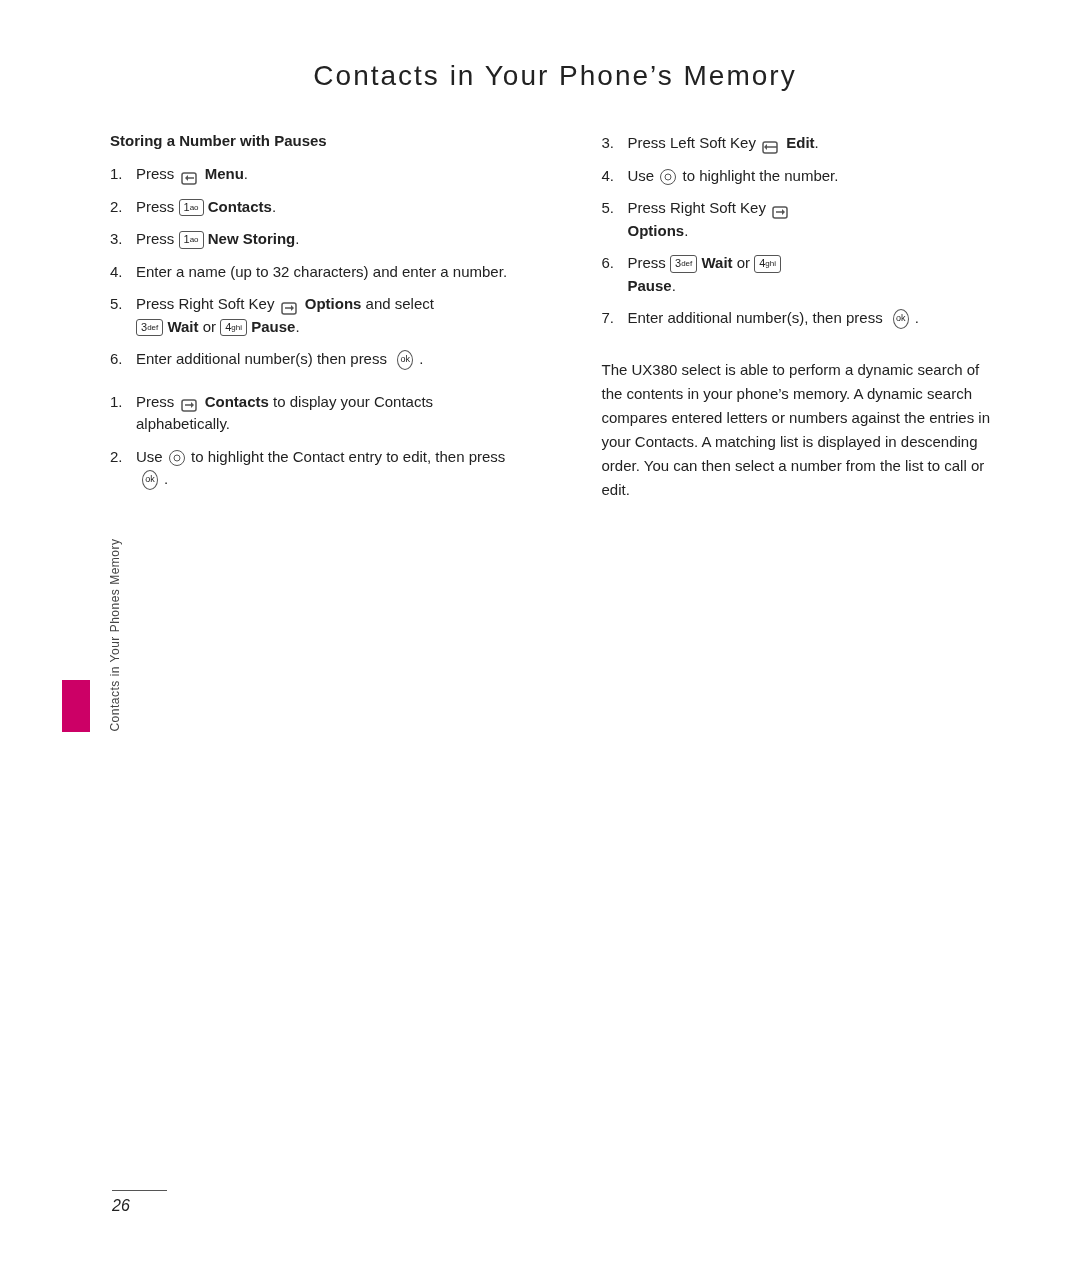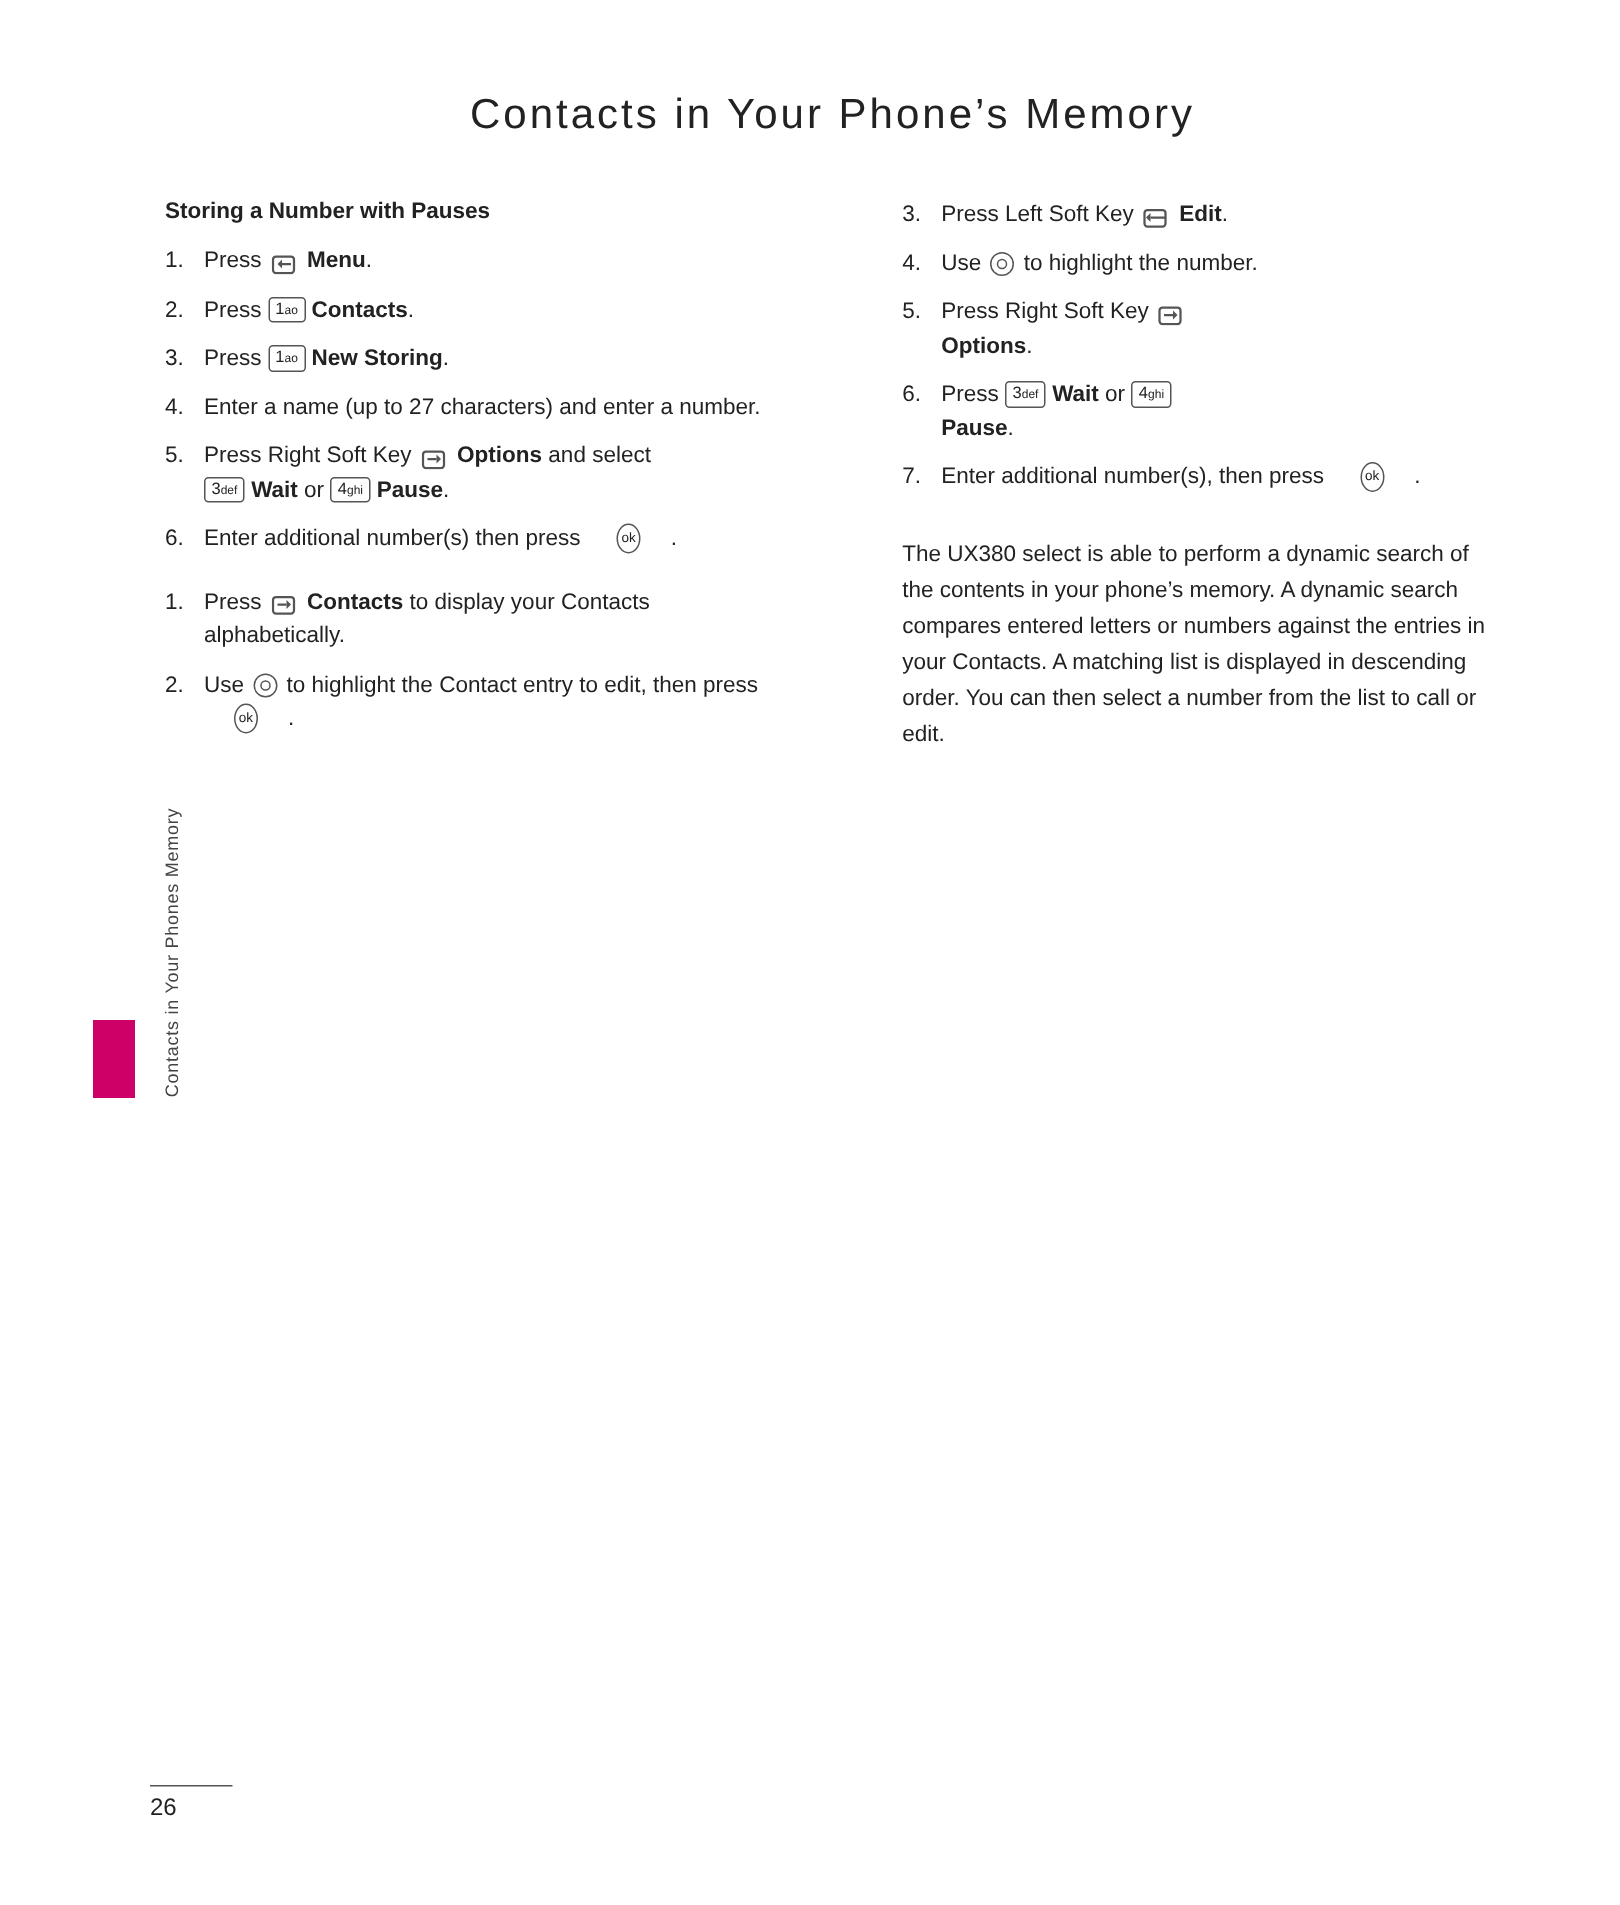--- a/index.html
+++ b/index.html
@@ -175,41 +175,42 @@
     .ok-circle {
       display: inline-flex;
       align-items: center;
       justify-content: center;
       width: 16px;
       height: 20px;
       border-radius: 50%;
       border: 1.5px solid #555;
       font-size: 9px;
       vertical-align: middle;
-      margin: 0 20px;
+      margin: 0 6px;
       color: #222;
     }
 
     .bold { font-weight: bold; }
 
     .subsection-gap {
       margin-top: 28px;
     }
 
     .body-text {
       font-size: 15px;
       line-height: 1.6;
       color: #222;
     }
 
     
     .page-footer {
       position: absolute;
       bottom: 55px;
-      left: 100px;
+      left: 112px;
+      font-style: italic;
     }
 
     .footer-line {
       width: 55px;
       height: 1.5px;
       background: #555;
       margin-bottom: 6px;
     }
 
     .page-number {
@@ -266,21 +267,21 @@
           <span class="li-content">
             Press
             <span class="key-box">1<sup>ao</sup></span>
             <span class="bold"> New Storing</span>.
           </span>
         </li>
 
         <li>
           <span class="li-num">4.</span>
           <span class="li-content">
-            Enter a name (up to 27 characters) and enter a number.
+            Enter a name (up to 32 characters) and enter a number.
           </span>
         </li>
 
         <li style="align-items:flex-start;">
           <span class="li-num">5.</span>
           <span class="li-content">
             Press Right Soft Key
             <span class="softkey-icon">
               <svg viewBox="0 0 18 13" fill="none" xmlns="http://www.w3.org/2000/svg">
                 <rect x="1" y="1" width="14" height="11" rx="2" stroke="#555" stroke-width="1.5" fill="white"></rect>

